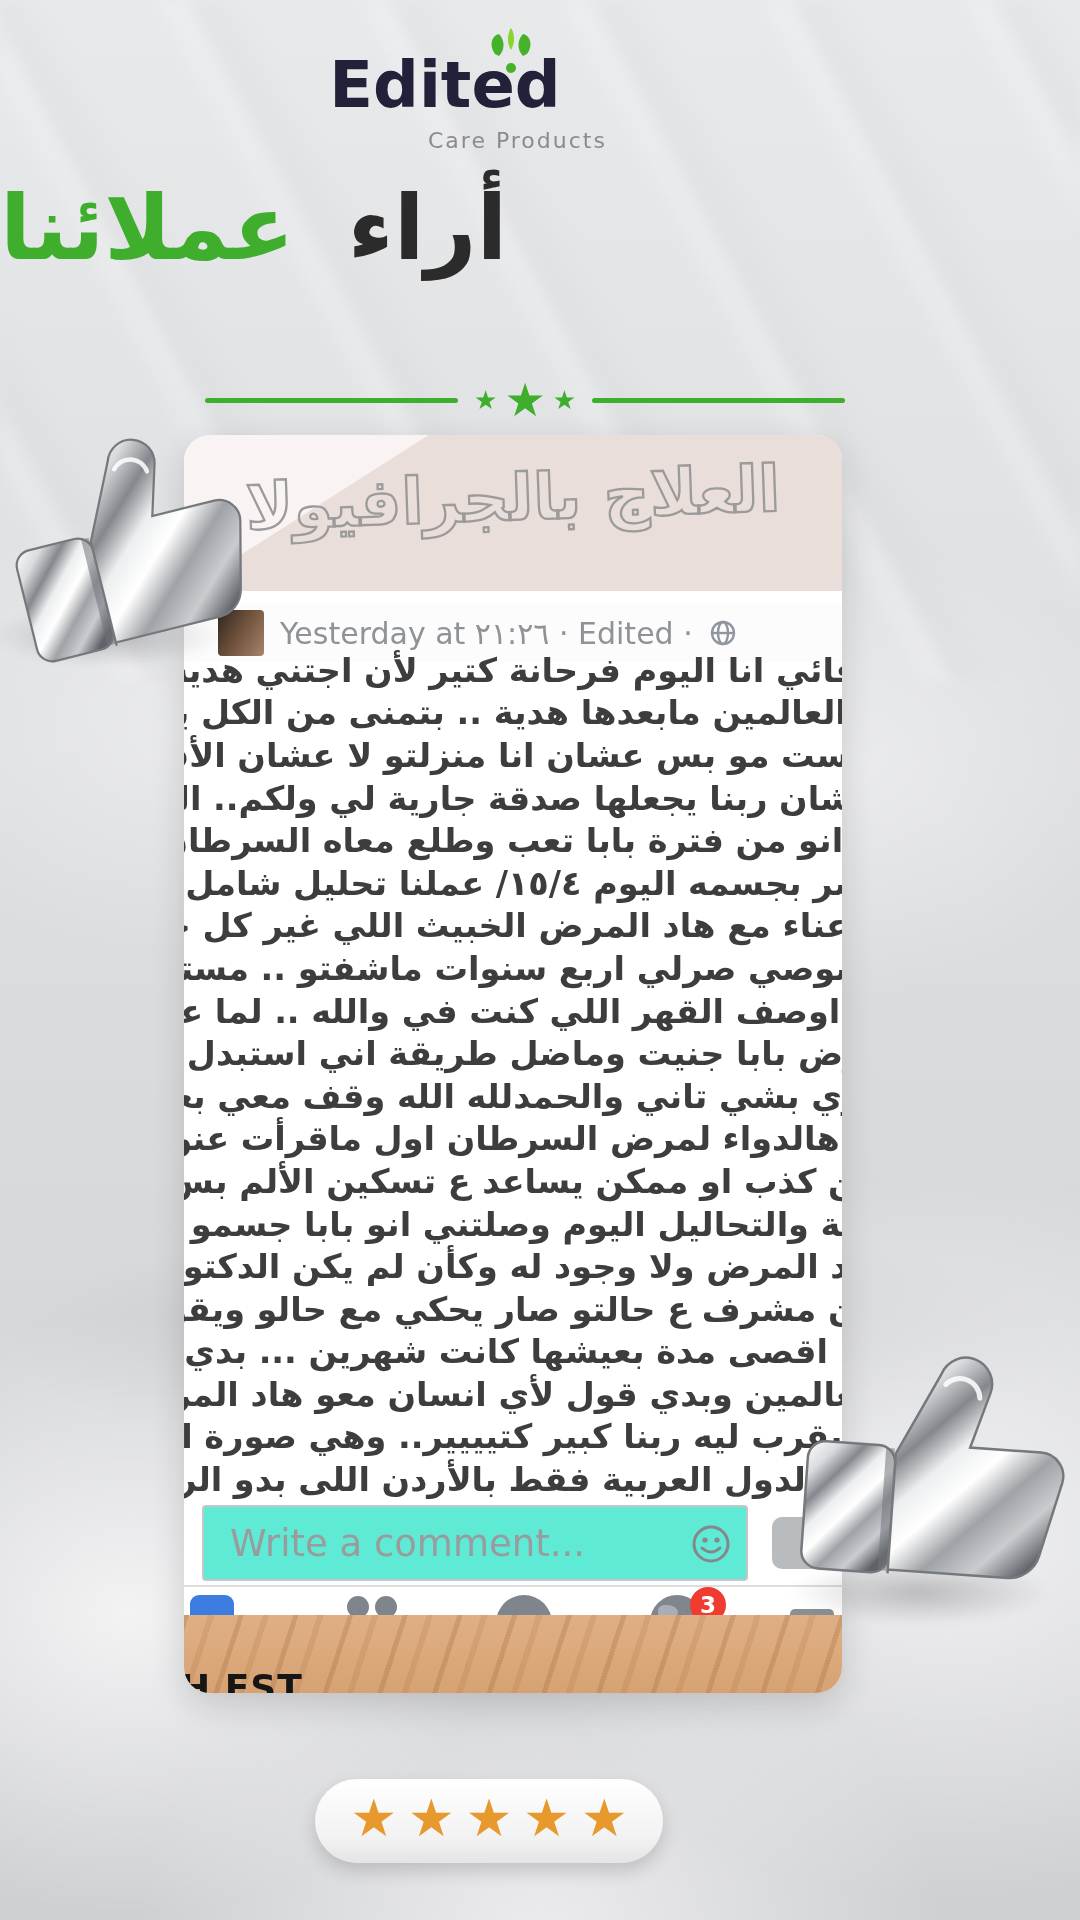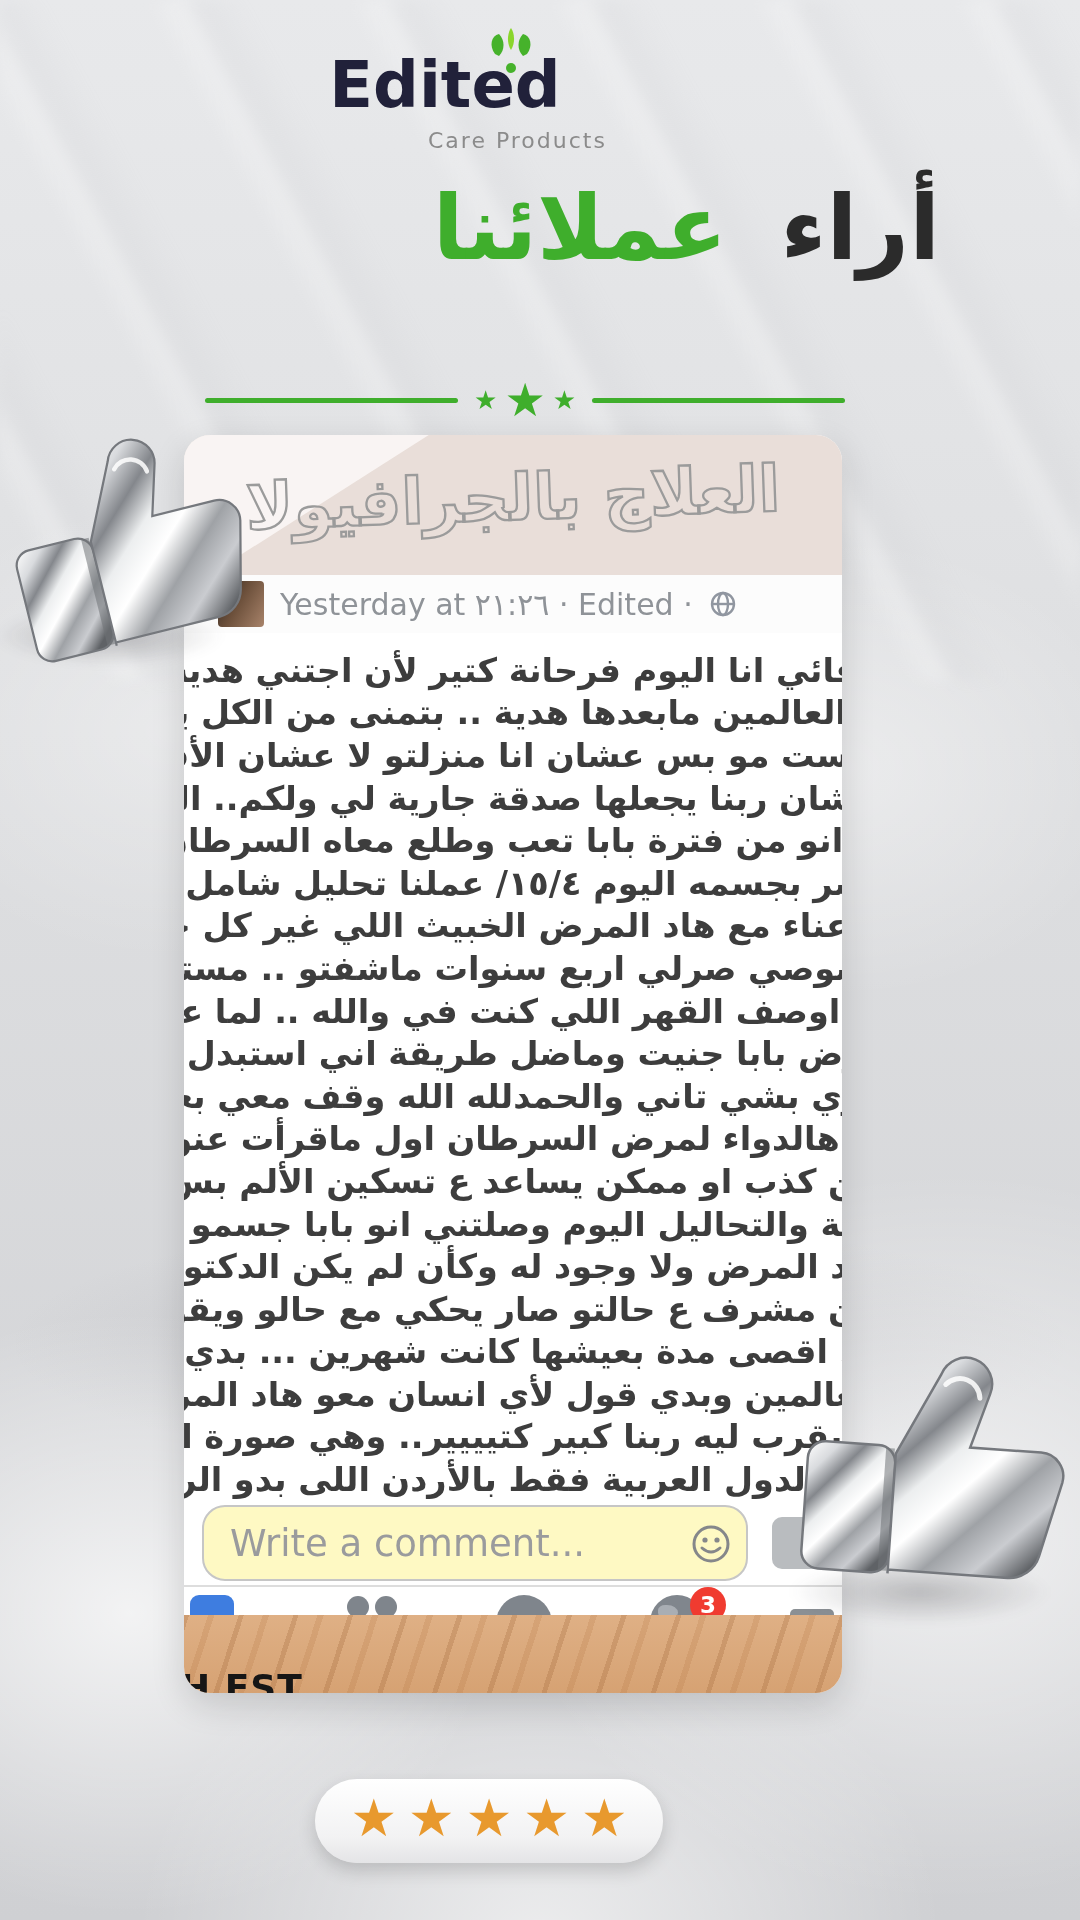--- a/index.html
+++ b/index.html
@@ -26,52 +26,52 @@
       rgba(255,255,255,.5) 120px, rgba(196,197,201,.3) 137px,
       rgba(255,255,255,0) 178px);
     filter:blur(7px);
   }
   
   .logo-wrap{position:absolute;top:48px;left:0;width:890px;text-align:center;z-index:1;}
   .logo-text{font-size:64px;font-weight:bold;color:#21213a;letter-spacing:0px;}
   .leaves{position:absolute;left:calc(50% + 40px);top:-20px;width:52px;height:46px;}
   .subtitle{position:absolute;top:128px;left:428px;z-index:1;font-size:22px;color:#8b8b8b;letter-spacing:2px;}
   
-  .heading{position:absolute;top:178px;left:0;width:940px;z-index:1;text-align:right;
+  .heading{position:absolute;top:178px;left:0;width:940px;z-index:1;text-align:left;
     direction:rtl;font-size:90px;font-weight:bold;line-height:1.1;}
   .heading .w-black{color:#2b2b2b;}
   .heading .w-green{color:#3fae2c;margin-right:22px;}
   
   .divider{position:absolute;top:376px;left:205px;width:640px;height:48px;z-index:1;
     display:flex;align-items:center;gap:16px;}
   .d-line{flex:1;height:5px;background:#3fae2c;border-radius:3px;}
   .d-stars{display:flex;align-items:center;gap:7px;color:#3fae2c;}
   .d-stars span{font-size:26px;line-height:1;}
   .d-stars span:nth-child(2){font-size:46px;}
   
   .card{position:absolute;left:184px;top:435px;width:658px;height:1258px;z-index:1;
     background:#ffffff;border-radius:26px;overflow:hidden;
     box-shadow:0 12px 34px rgba(0,0,0,.14);}
   .card-header{position:absolute;top:0;left:0;width:100%;height:156px;background:#e9ded9;overflow:hidden;}
   .card-header .glare{position:absolute;left:0;top:0;width:60%;height:100%;
     background:#fbf8f7;clip-path:polygon(0 0,62% 0,0 100%);opacity:.85;}
   .post-title{position:relative;margin-top:26px;text-align:center;direction:rtl;
     font-size:64px;font-weight:bold;letter-spacing:2px;color:transparent;
     -webkit-text-stroke:2.3px #9b9b9b;transform:rotate(-2deg);}
-  .meta-row{position:absolute;top:140px;left:0;width:100%;height:58px;background:#fcfcfc;
+  .meta-row{position:absolute;top:169px;left:0;width:100%;height:58px;background:#fcfcfc;
     display:flex;align-items:center;padding-left:34px;box-sizing:border-box;gap:16px;}
   .avatar{width:46px;height:46px;border-radius:4px;flex:0 0 auto;
     background:linear-gradient(120deg,#2d2620 0%,#6b4f3a 45%,#a8836a 100%);}
   .meta-text{font-size:30px;color:#8f9398;white-space:nowrap;}
   .globe{width:28px;height:28px;flex:0 0 auto;}
   .post-body{position:absolute;top:214px;left:0;width:100%;height:852px;overflow:hidden;}
   .post-line{display:flex;justify-content:center;height:42.6px;align-items:center;}
   .post-line span{white-space:nowrap;direction:rtl;font-size:33.5px;font-weight:600;color:#3d3d3d;}
   .comment-box{position:absolute;top:1070px;left:18px;width:546px;height:76px;
-    background:#fef9c3;border:2px solid #c6c6c6;border-radius:23px;box-sizing:border-box;}
+    background:#5eead4;border:2px solid #c6c6c6;border-radius:4px;box-sizing:border-box;}
   .comment-input{position:absolute;inset:0;width:100%;height:100%;border:none;outline:none;
     background:transparent;font-family:"DejaVu Sans",sans-serif;font-size:37px;color:#707070;
     padding:0 70px 0 26px;box-sizing:border-box;}
   .comment-input::placeholder{color:#9a9b9d;}
   .smiley{position:absolute;right:14px;top:16px;width:42px;height:42px;}
   .attach-partial{position:absolute;top:1082px;left:588px;width:58px;height:52px;
     background:#b9bcbf;border-radius:10px;}
   .toolbar{position:absolute;top:1150px;left:0;width:100%;height:60px;background:#ffffff;
     border-top:2px solid #dddddd;}
   .tb-blue{position:absolute;left:6px;top:8px;width:44px;height:48px;background:#3e7de0;border-radius:9px;}

